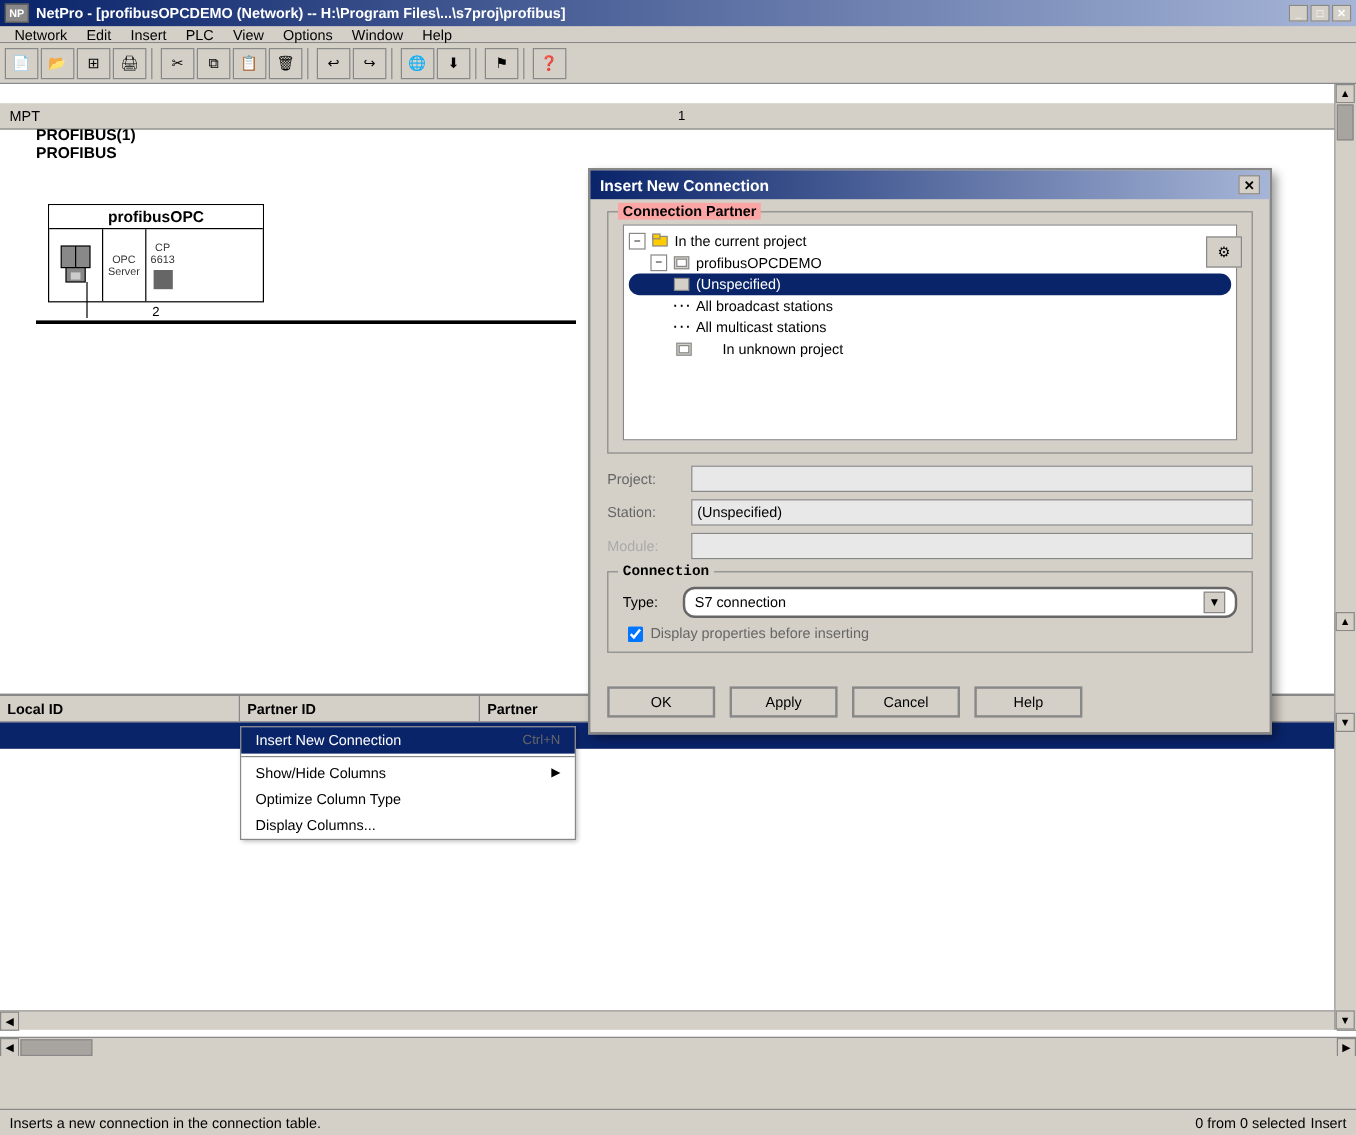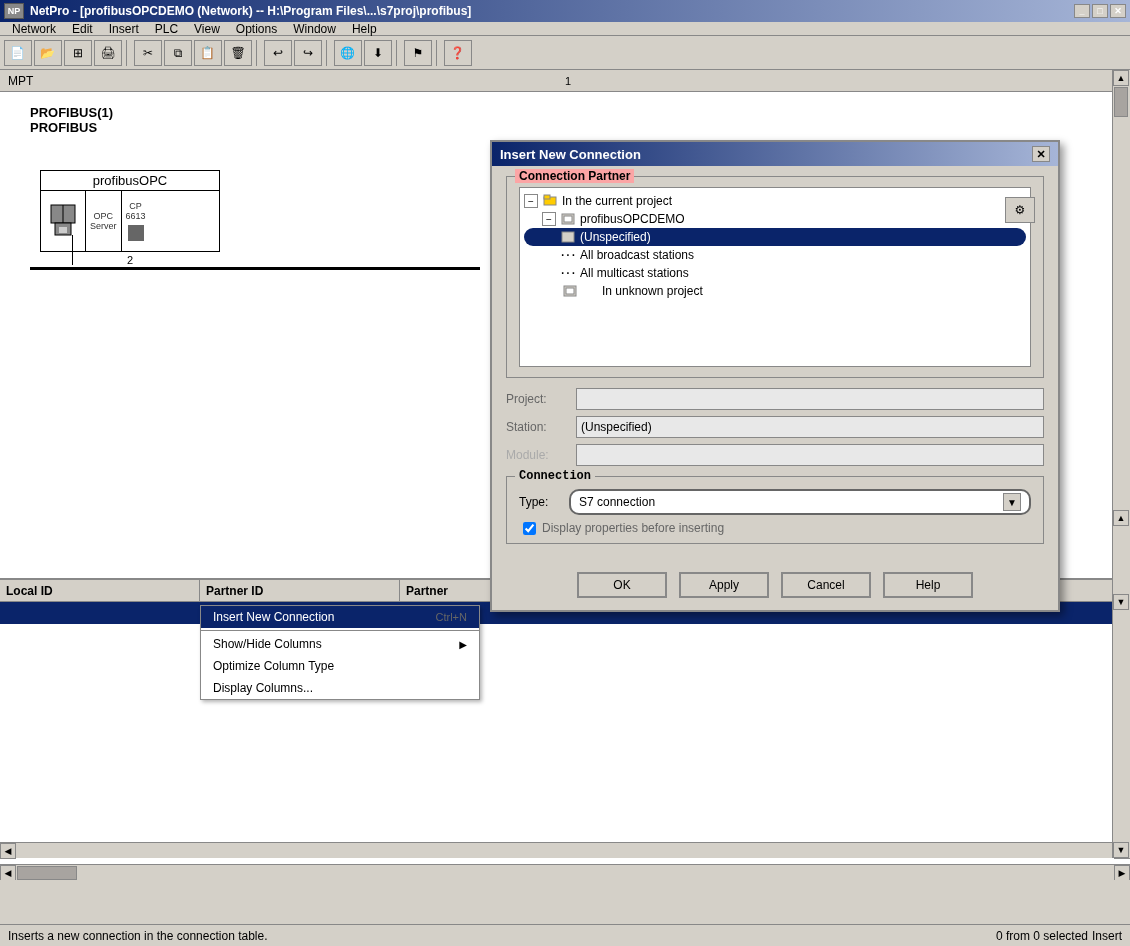--- a/index.html
+++ b/index.html
@@ -67,21 +67,21 @@
     }
     .device-box {
       width: 180px;
       border: 1px solid #000;
       background: white;
     }
     .device-title {
       background: white;
       text-align: center;
       font-size: 13px;
-      font-weight: normal;
+      font-weight: bold;
       border-bottom: 1px solid #000;
       padding: 2px;
     }
     .device-body {
       display: flex;
       height: 60px;
     }
     .device-icon {
       width: 45px;
       display: flex;
@@ -334,21 +334,21 @@
       display: flex;
       align-items: center;
       margin-top: 6px;
       padding-left: 4px;
     }
     .checkbox-row input[type=checkbox] { margin-right: 6px; }
     .checkbox-label { font-size: 12px; color: #666; }
 
     .dialog-buttons {
       display: flex;
-      justify-content: center;
+      justify-content: flex-start;
       gap: 12px;
       padding: 8px 14px 12px;
     }
     .dialog-btn {
       width: 90px;
       height: 26px;
       background: #d4d0c8;
       border: 2px solid #888;
       font-size: 12px;
       cursor: pointer;
@@ -439,21 +439,21 @@
   <div class="toolbar-separator"></div>
   <div class="toolbar-btn">⚑</div>
   <div class="toolbar-separator"></div>
   <div class="toolbar-btn">❓</div>
 </div>
 
 <div style="position: relative; width: 1130px; height: 810px; overflow: hidden; background: white; display: flex;">
 
   <div class="network-canvas" style="position: relative; width: 1112px;">
 
-    <div style="position: absolute; top: 0; left: 0; right: 0; height: 22px; background: #d4d0c8; border-bottom: 1px solid #888; display: flex; align-items: center; padding: 0 8px;">
+    <div style="position: absolute; top: 16px; left: 0; right: 0; height: 22px; background: #d4d0c8; border-bottom: 1px solid #888; display: flex; align-items: center; padding: 0 8px;">
       <span>MPT</span>
       <span style="position: absolute; left: 50%; font-size: 11px;">1</span>
     </div>
 
     <div style="position: absolute; top: 35px; left: 30px;">
       <div style="font-size: 13px; font-weight: bold;">PROFIBUS(1)</div>
       <div style="font-size: 13px; font-weight: bold;">PROFIBUS</div>
     </div>
 
     <div style="position: absolute; top: 100px; left: 40px;">

